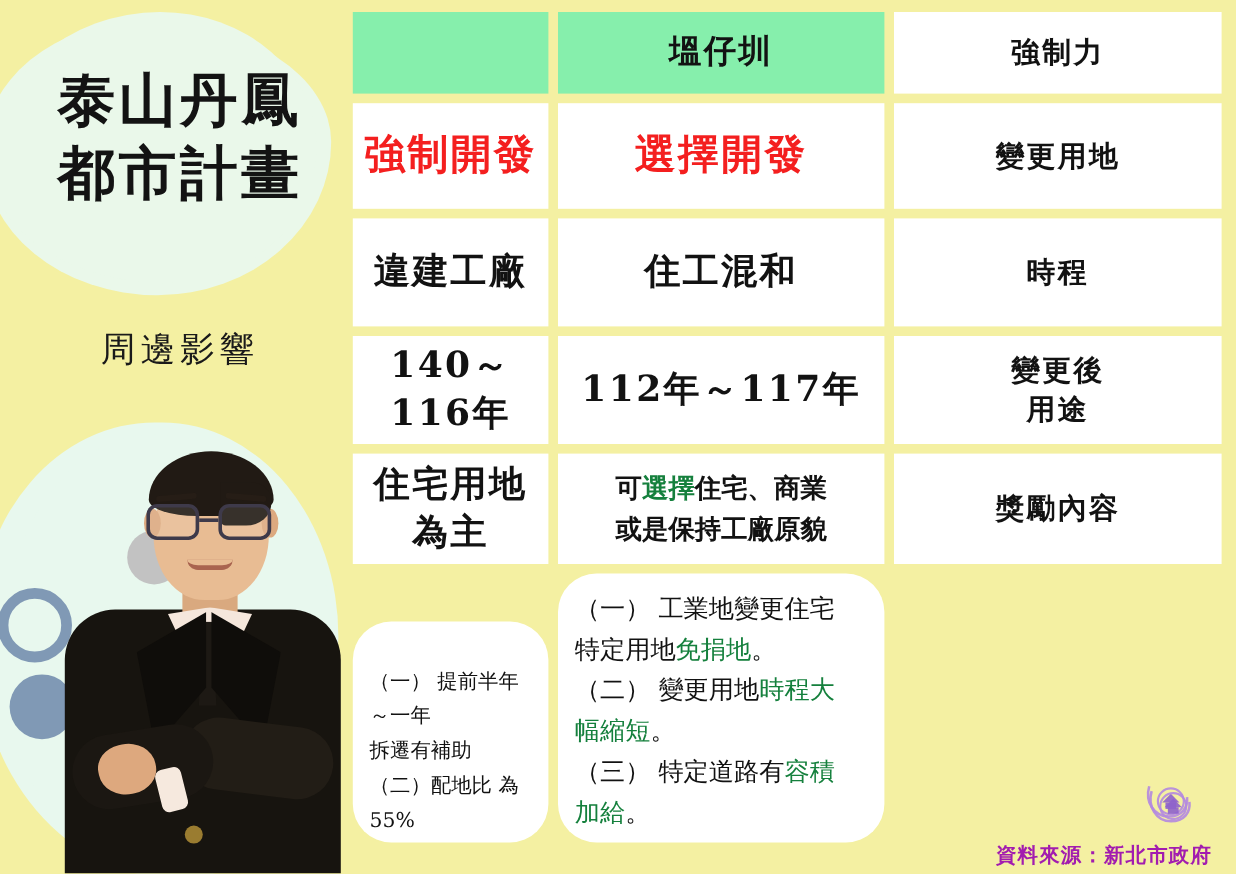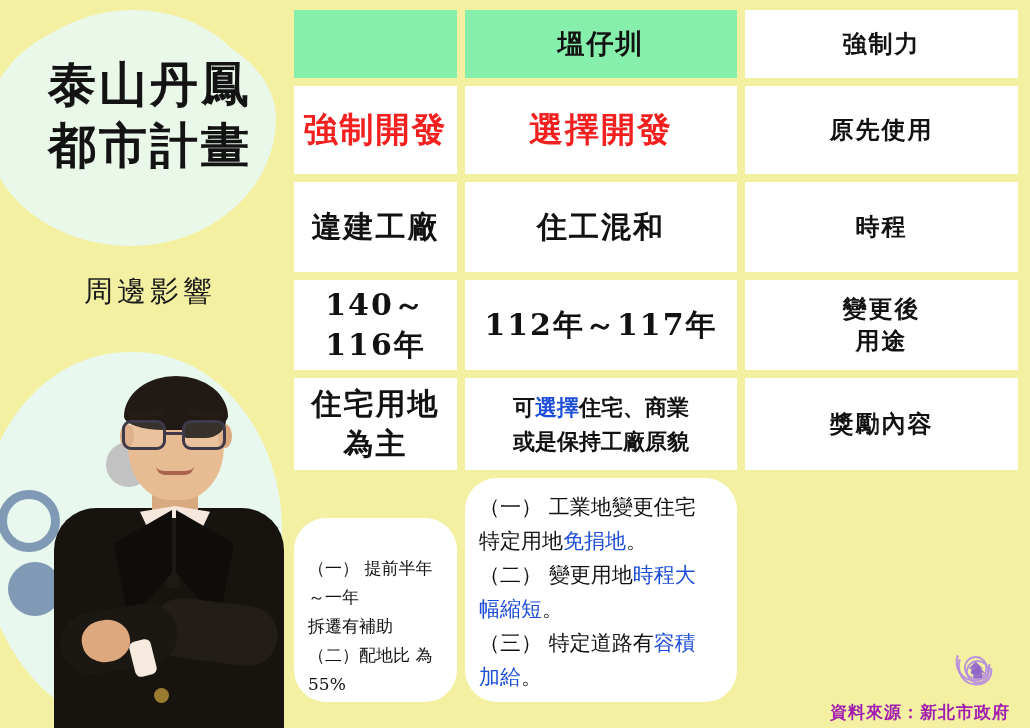--- a/index.html
+++ b/index.html
@@ -187,21 +187,21 @@
     font-weight: bold;
     line-height: 1.55;
     padding: 10px 10px;
     letter-spacing: 0px;
   }
   .cell.rich.center-v {
     display: flex; flex-direction: column; justify-content: center;
   }
   .cell.rich .ln { display: block; white-space: nowrap; }
   .cell.rich.mid .ln { text-align: center; }
-  .red-ink { color: #1d4ed8; text-align: right; }
+  .red-ink { color: #15803d; text-align: right; }
 
   .cell.bullets {
     display: flex; flex-direction: column; justify-content: flex-start;
     align-items: flex-start; text-align: left;
     font-size: 21px; line-height: 1.62; padding: 12px 8px 8px 14px; border-radius: 32px;
   }
   .cell.bullets.mid-list {
     justify-content: flex-start; padding-top: 36px; font-size: 17px; line-height: 1.7; margin-top: 40px;
   }
 
@@ -275,21 +275,21 @@
 
   <div class="table">
 
     <div class="cell head blank"></div>
     <div class="cell head">塭仔圳</div>
 
     <div class="cell rowlabel">強制力</div>
     <div class="cell value red">強制開發</div>
     <div class="cell value red">選擇開發</div>
 
-    <div class="cell rowlabel">原先使用</div>
+    <div class="cell rowlabel">變更用地</div>
     <div class="cell value">違建工廠</div>
     <div class="cell value">住工混和</div>
 
     <div class="cell rowlabel">時程</div>
     <div class="cell value">140～116年</div>
     <div class="cell value">112年～117年</div>
 
     <div class="cell rowlabel">變更後
 用途</div>
     <div class="cell value">住宅用地為主</div>

